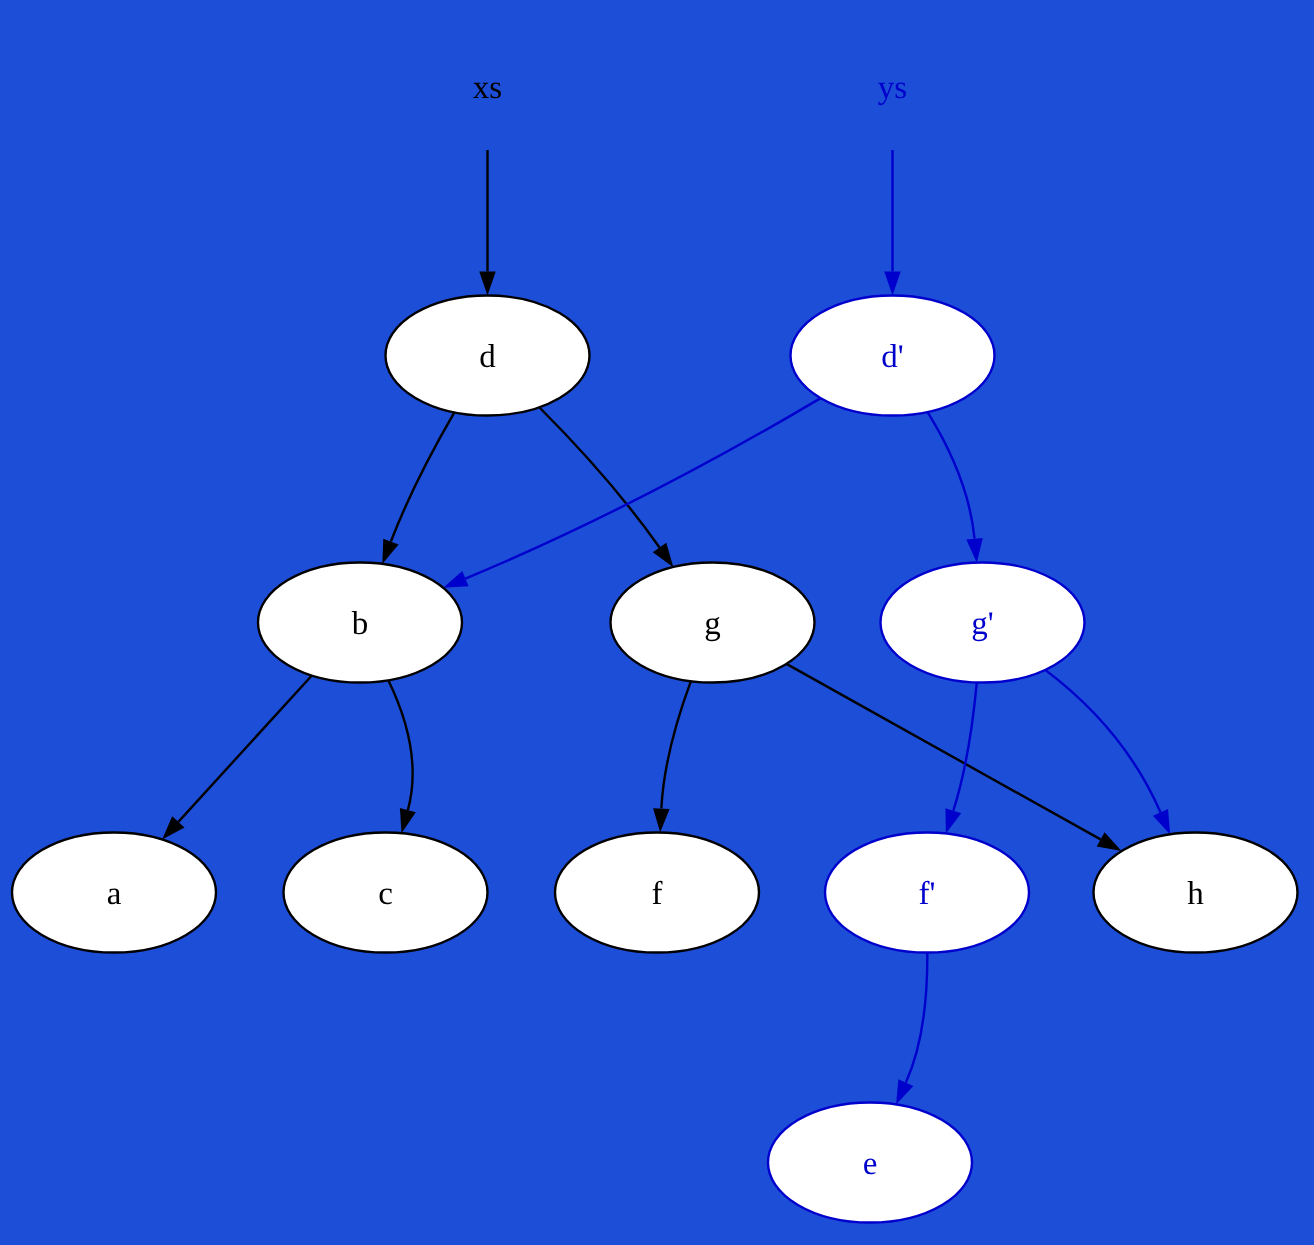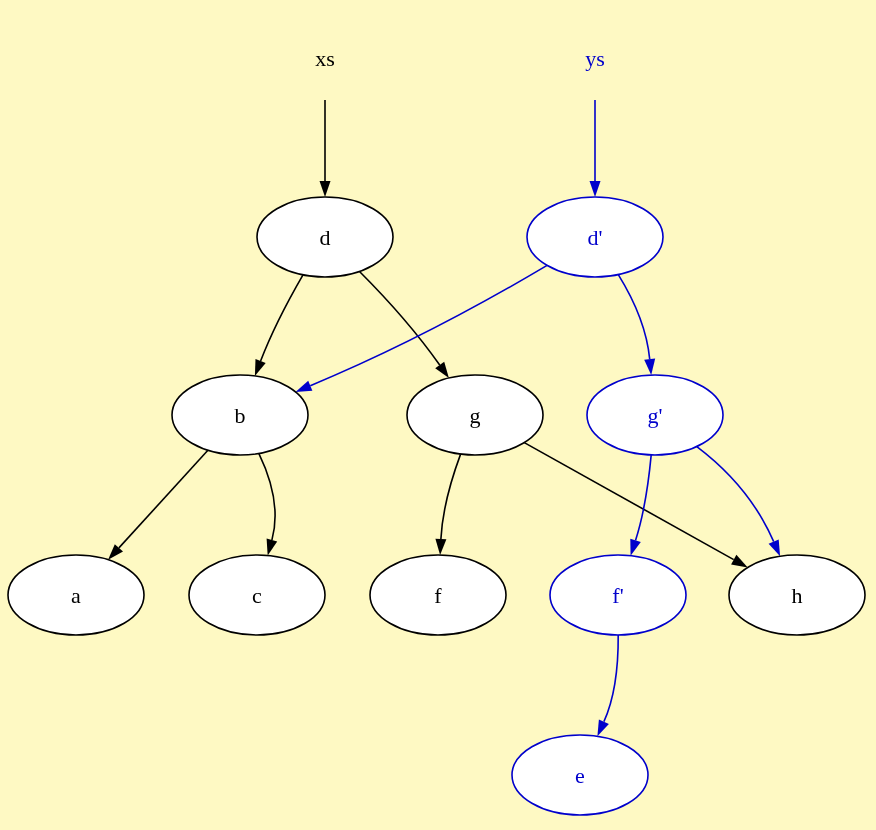--- a/index.html
+++ b/index.html
@@ -7,21 +7,21 @@
     padding: 0;
     background: #ffffff;
     width: 876px;
     height: 830px;
     font-family: "Liberation Serif", "DejaVu Serif", serif;
   }
   #diagram-wrap {
     position: relative;
     width: 876px;
     height: 830px;
-    background: #fef9c3;
+    background: #1d4ed8;
   }
   svg text {
     font-family: "Liberation Serif", "DejaVu Serif", serif;
   }
 </style>
 </head>
 <body>
 
 <div id="diagram-wrap">
   <svg id="graph" width="876" height="830" viewBox="0 0 876 830" xmlns="http://www.w3.org/2000/svg">

